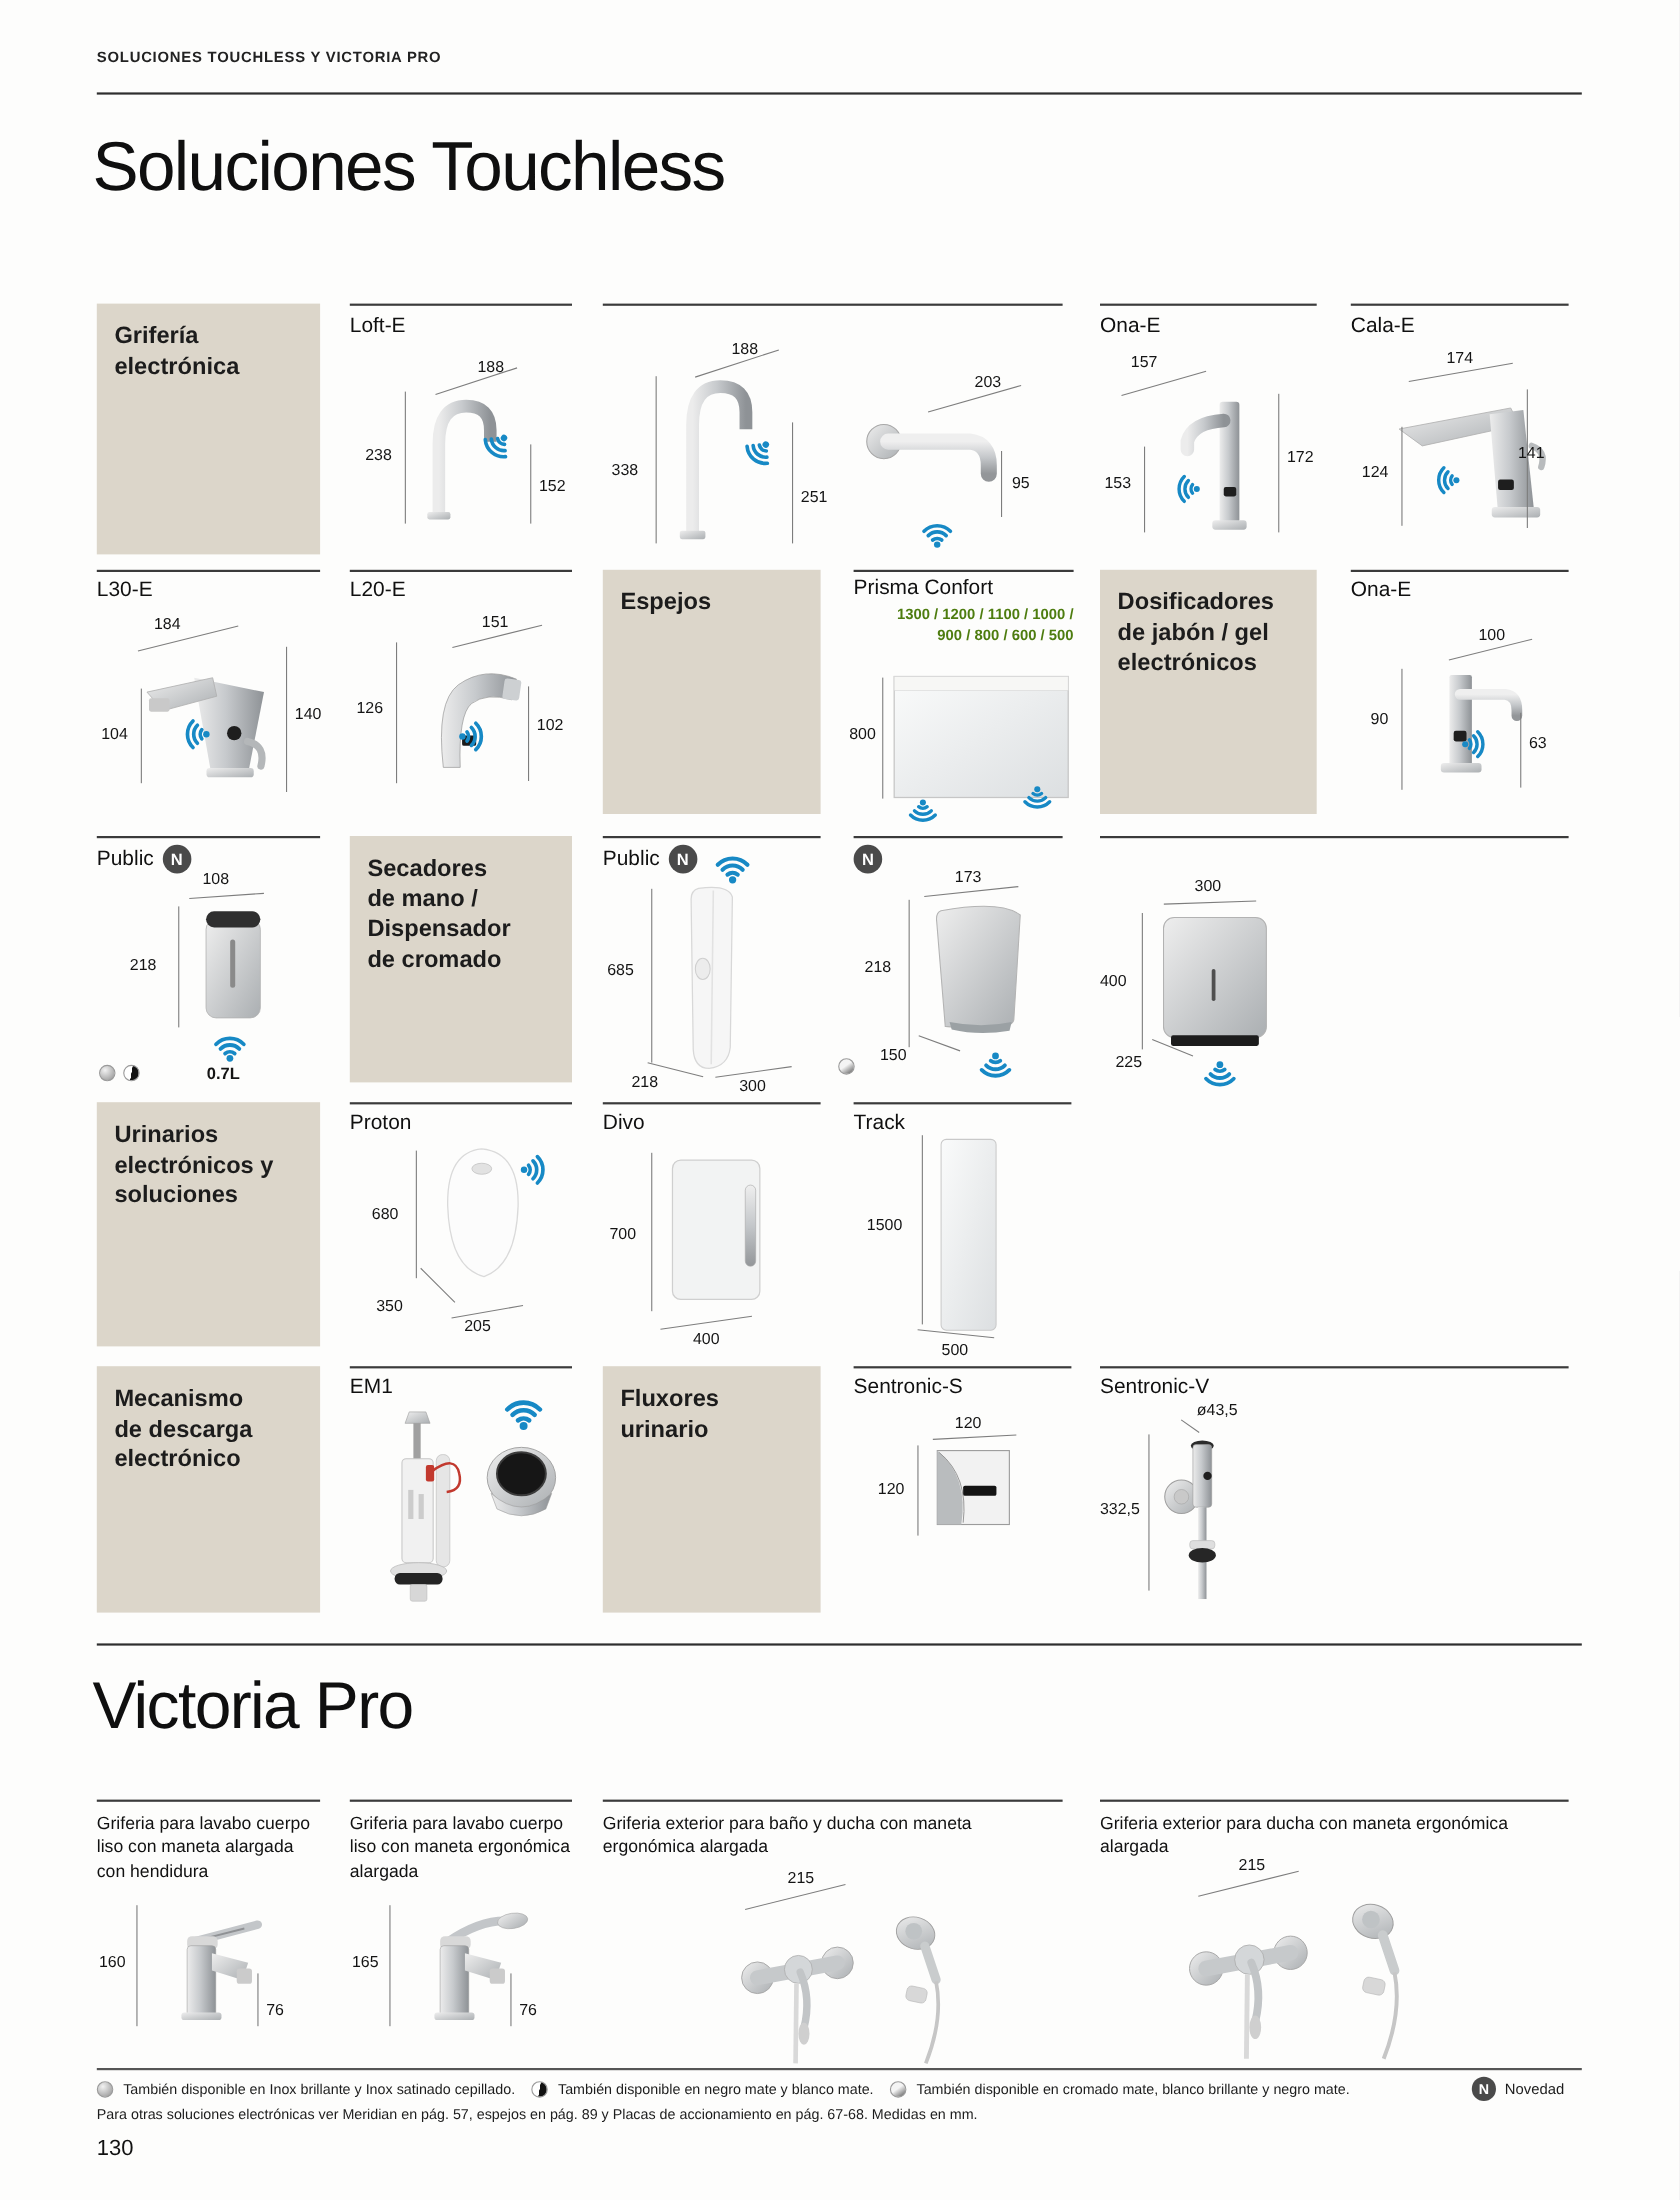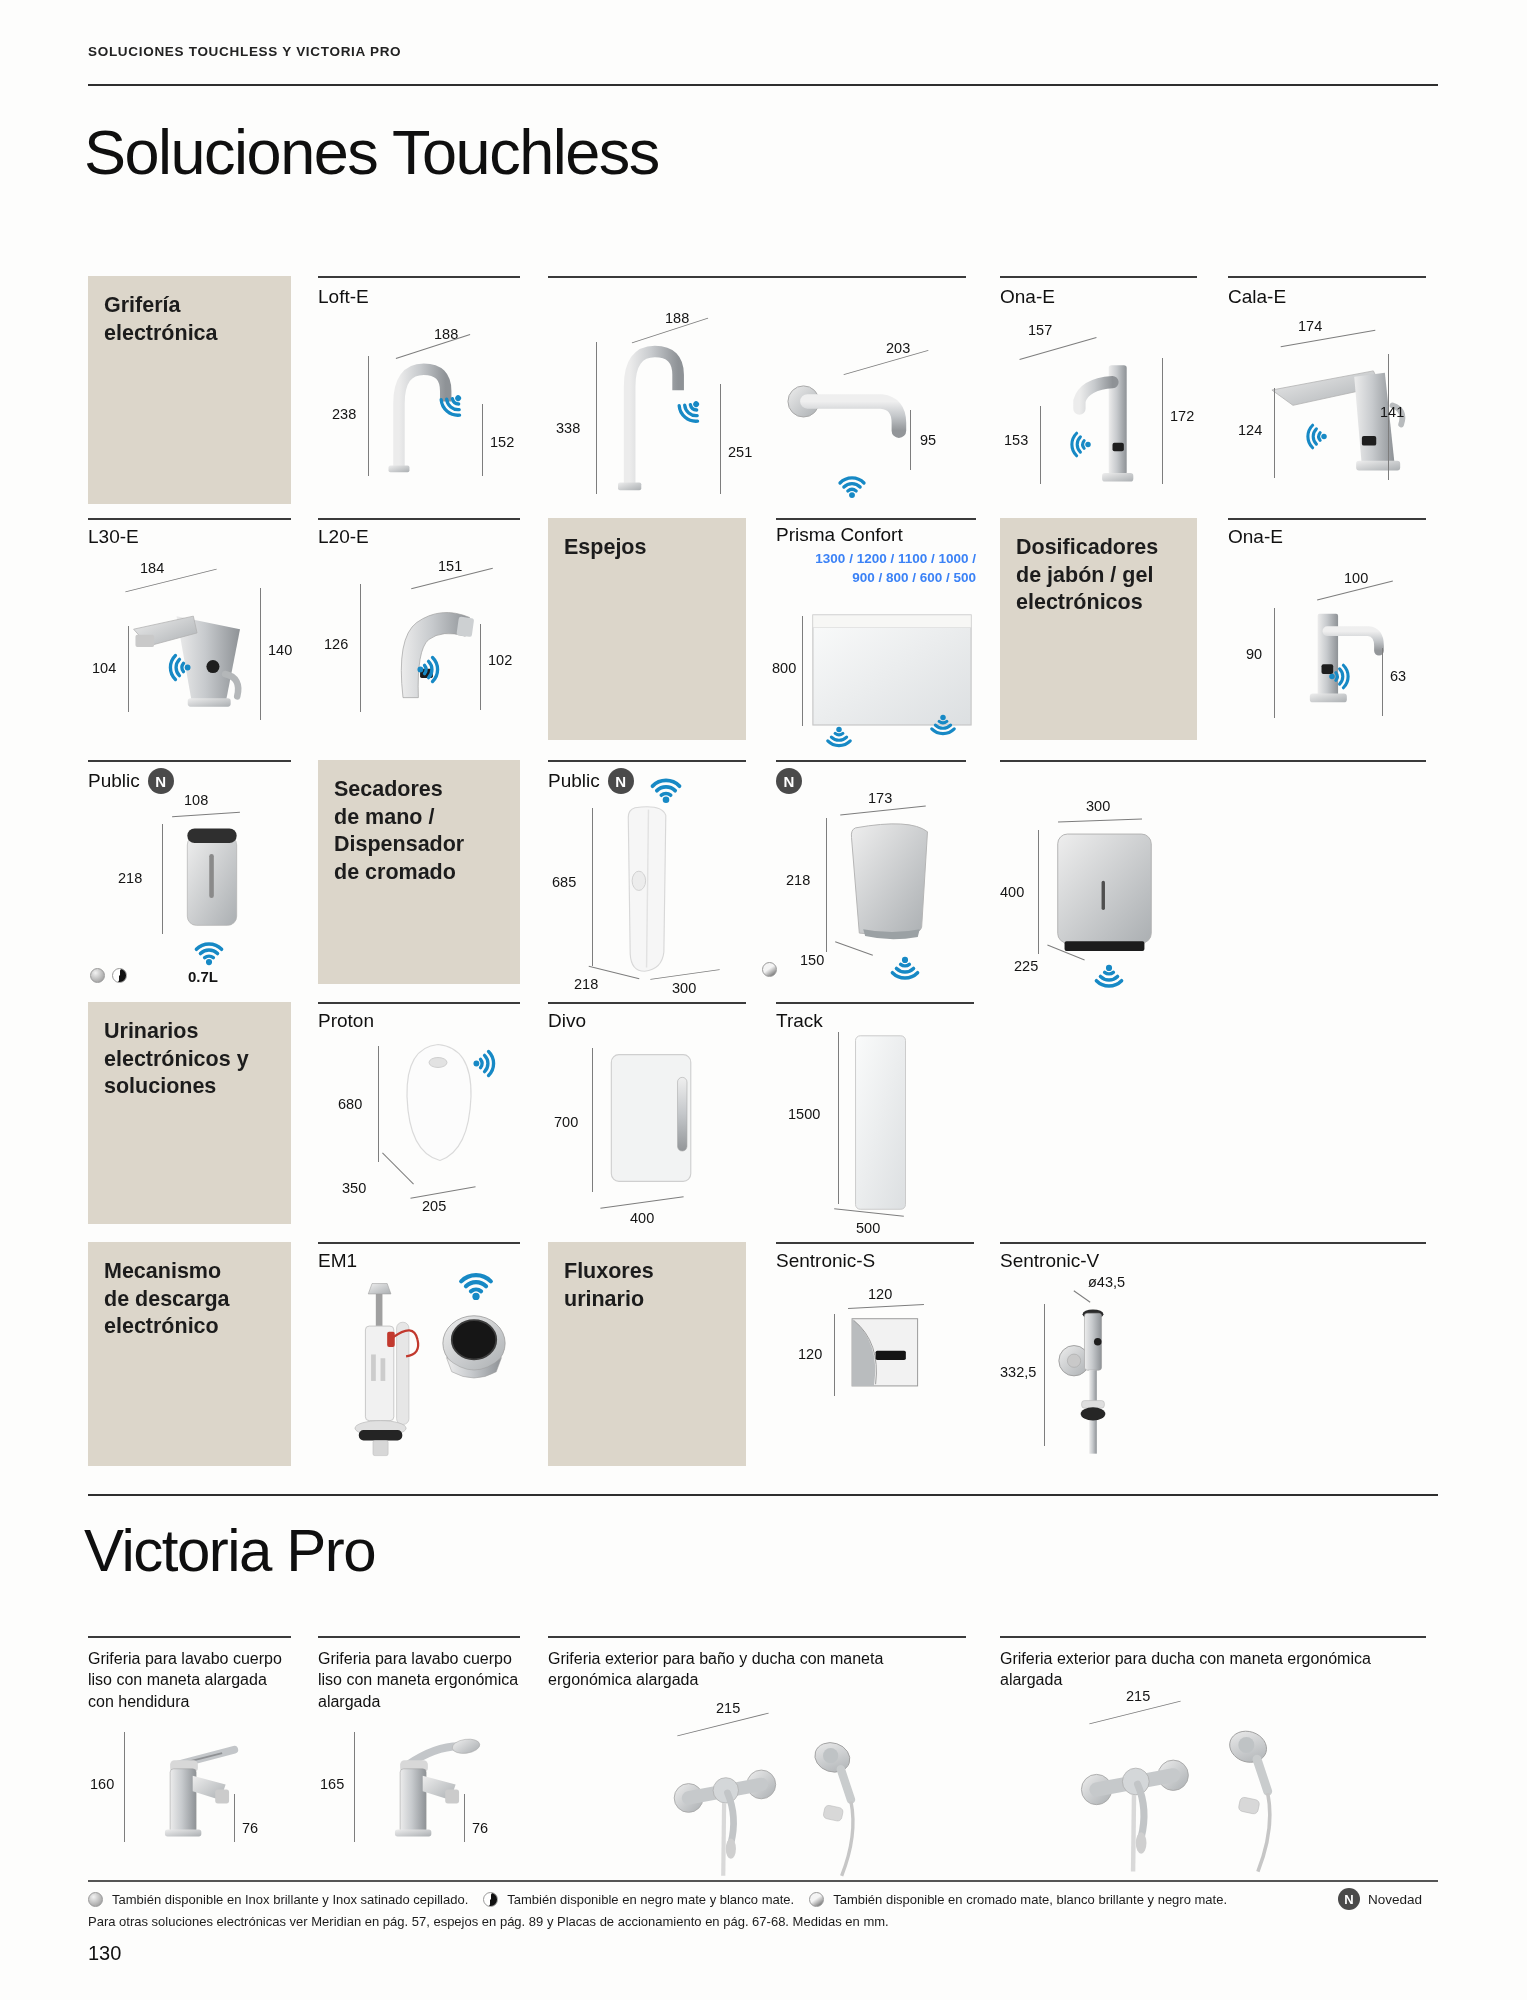--- a/index.html
+++ b/index.html
@@ -21,21 +21,21 @@
           font-weight:bold;display:flex;align-items:center;justify-content:center;flex:0 0 auto;}
   .nbadge.abs{position:absolute;}
   .nbadge.small{width:22px;height:22px;font-size:13px;}
   .dot{position:absolute;width:15px;height:15px;border-radius:50%;border:1px solid #9a9a9a;box-sizing:border-box;}
   .dot.inline{position:static;flex:0 0 auto;}
   .dot-inox{background:radial-gradient(circle at 35% 30%,#f2f2f2,#8f8f8f);}
   .dot-bw{background:linear-gradient(100deg,#fff 49%,#111 51%);}
   .dot-cr{background:linear-gradient(145deg,#f4f4f4 45%,#585858);}
   .eyebrow{position:absolute;font-size:13.5px;font-weight:bold;letter-spacing:.7px;color:#222;}
   .h1{position:absolute;font-size:63px;letter-spacing:-1.5px;color:#0f0f0f;font-weight:400;}
-  .sizes{position:absolute;font-size:13.5px;font-weight:bold;text-align:right;white-space:pre-line;line-height:1.4;color:#3b82f6;}
+  .sizes{position:absolute;font-size:13.5px;font-weight:bold;text-align:right;white-space:pre-line;line-height:1.4;color:#4d7c0f;}
   .cap{font-weight:bold;font-size:15px;}
   .vpdesc{position:absolute;left:0;font-size:16px;line-height:1.34;color:#111;}
   .footer-legend{position:absolute;display:flex;align-items:center;gap:9px;font-size:13px;color:#1c1c1c;}
   .legend-text{white-space:nowrap;}
   .novedad{position:absolute;display:flex;align-items:center;gap:8px;font-size:13.5px;color:#1c1c1c;}
   .note{position:absolute;font-size:13px;color:#1c1c1c;}
   .pagenum{position:absolute;font-size:20px;color:#111;}
 </style>
 </head>
 <body>
@@ -145,21 +145,21 @@
     <i class="dl v" style="left:40px;top:130px;height:78px"></i>
     <span class="dim" style="left:4px;top:156px">153</span>
     <svg class="wifi" style="left:64px;top:156px;transform:rotate(90deg)" width="30" height="25" viewBox="0 0 24 20">
         <use href="#wifi"></use>
       </svg>
   </div>
 
   <div class="cell" style="left:1228px;top:276px;width:198px;height:234px">
     <i class="rule" style="width:198px"></i>
     <span class="plabel" style="top:10px">Cala-E</span>
-    <span class="dim" style="left:70px;top:42px">174</span>
+    <span class="dim" style="left:87px;top:42px">174</span>
     <i class="dl h" style="left:52px;top:62px;width:96px;transform:rotate(-10deg)"></i>
     <svg class="psvg" style="left:30px;top:70px" width="158" height="134" viewBox="0 0 160 140">
       <polygon points="12,46 118,26 126,42 34,62" fill="url(#gsteel)" stroke="#b0b0b0" stroke-width="0.8"></polygon>
       <polygon points="98,32 130,28 140,122 106,126" fill="url(#gchrome)"></polygon>
       <rect x="100" y="120" width="46" height="10" rx="3" fill="url(#gsteel)"></rect>
       <rect x="106" y="94" width="15" height="10" rx="2" fill="#1e1e1e"></rect>
       <path d="M138 62 q14 5 9 20" fill="none" stroke="#b8bbbd" stroke-width="6" stroke-linecap="round"></path>
     </svg>
     <i class="dl v" style="left:46px;top:112px;height:90px"></i>
     <span class="dim" style="left:10px;top:146px">124</span>

